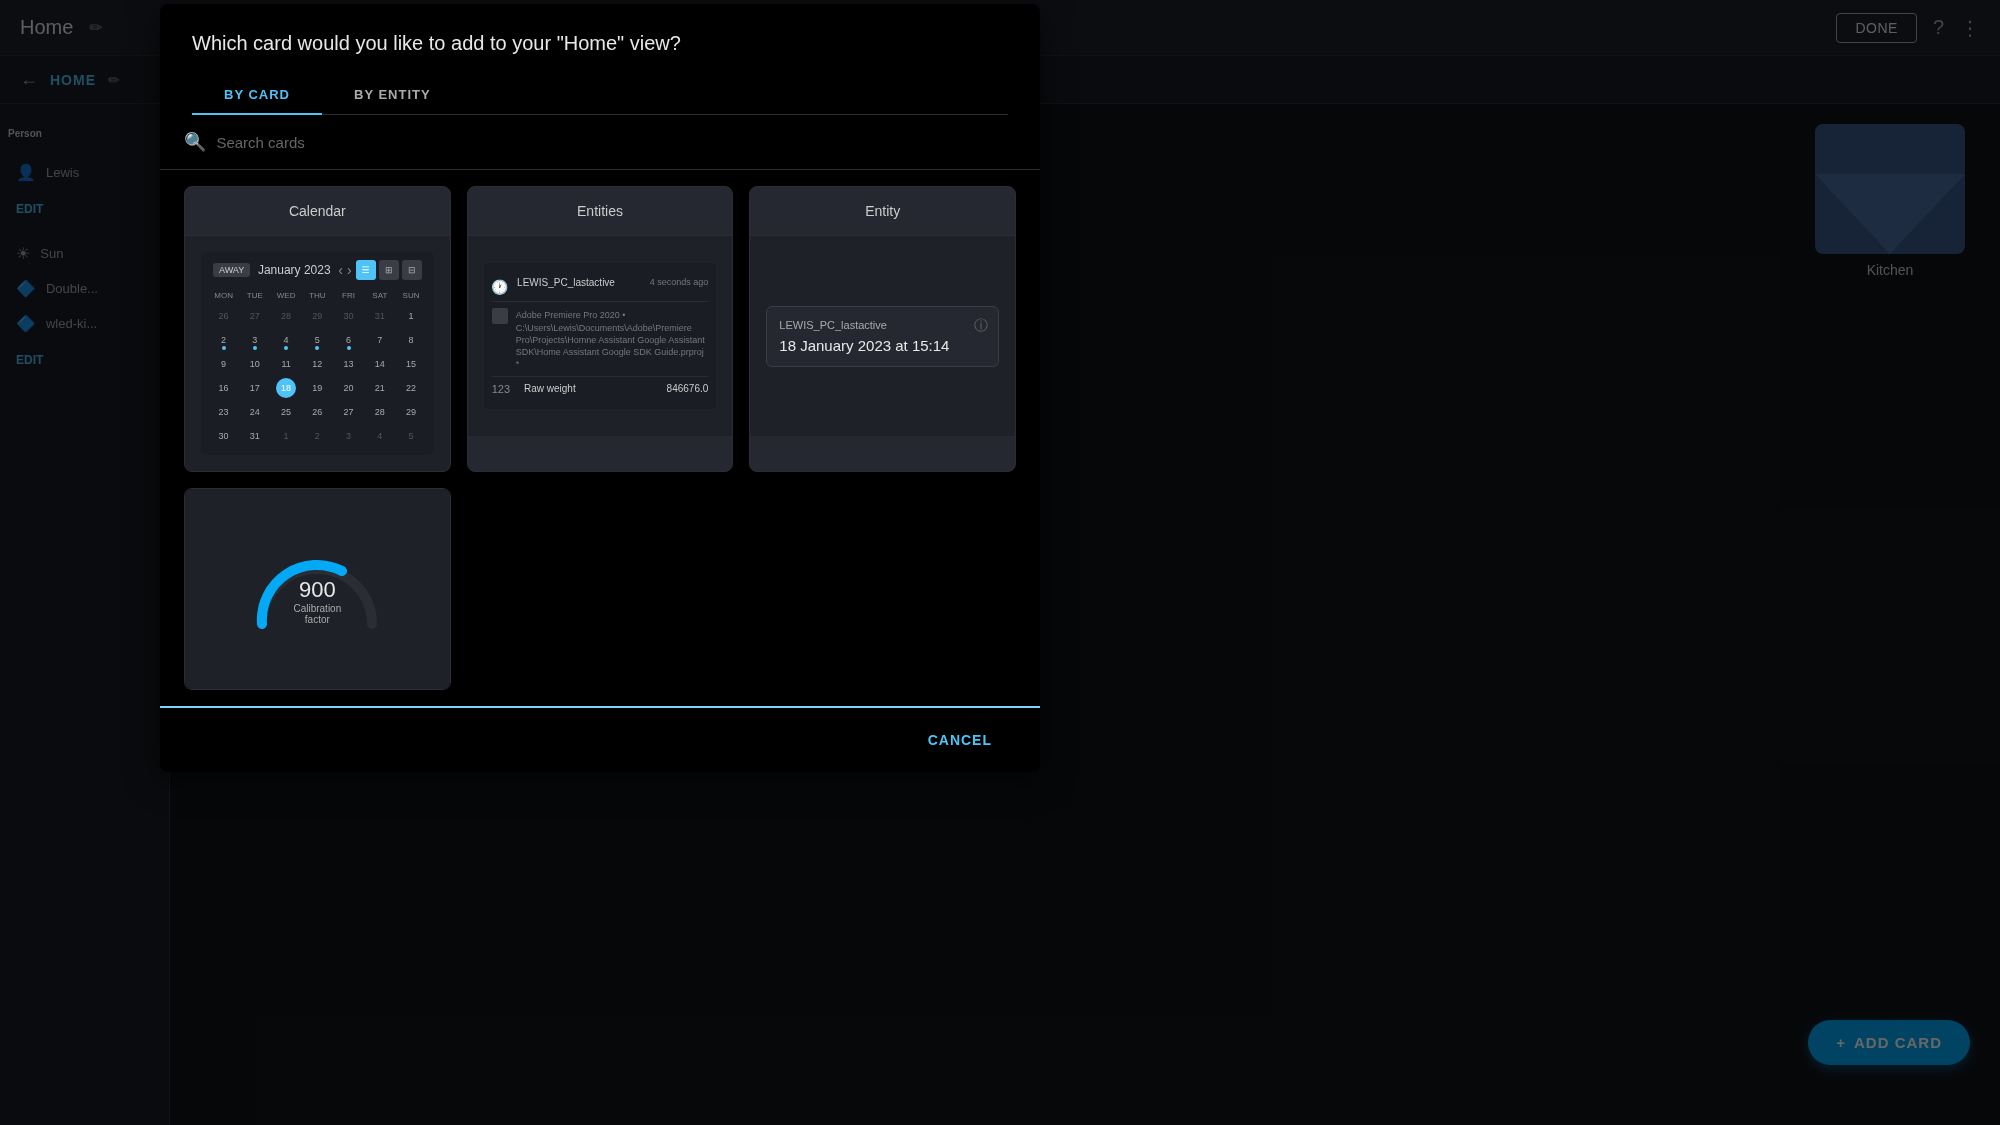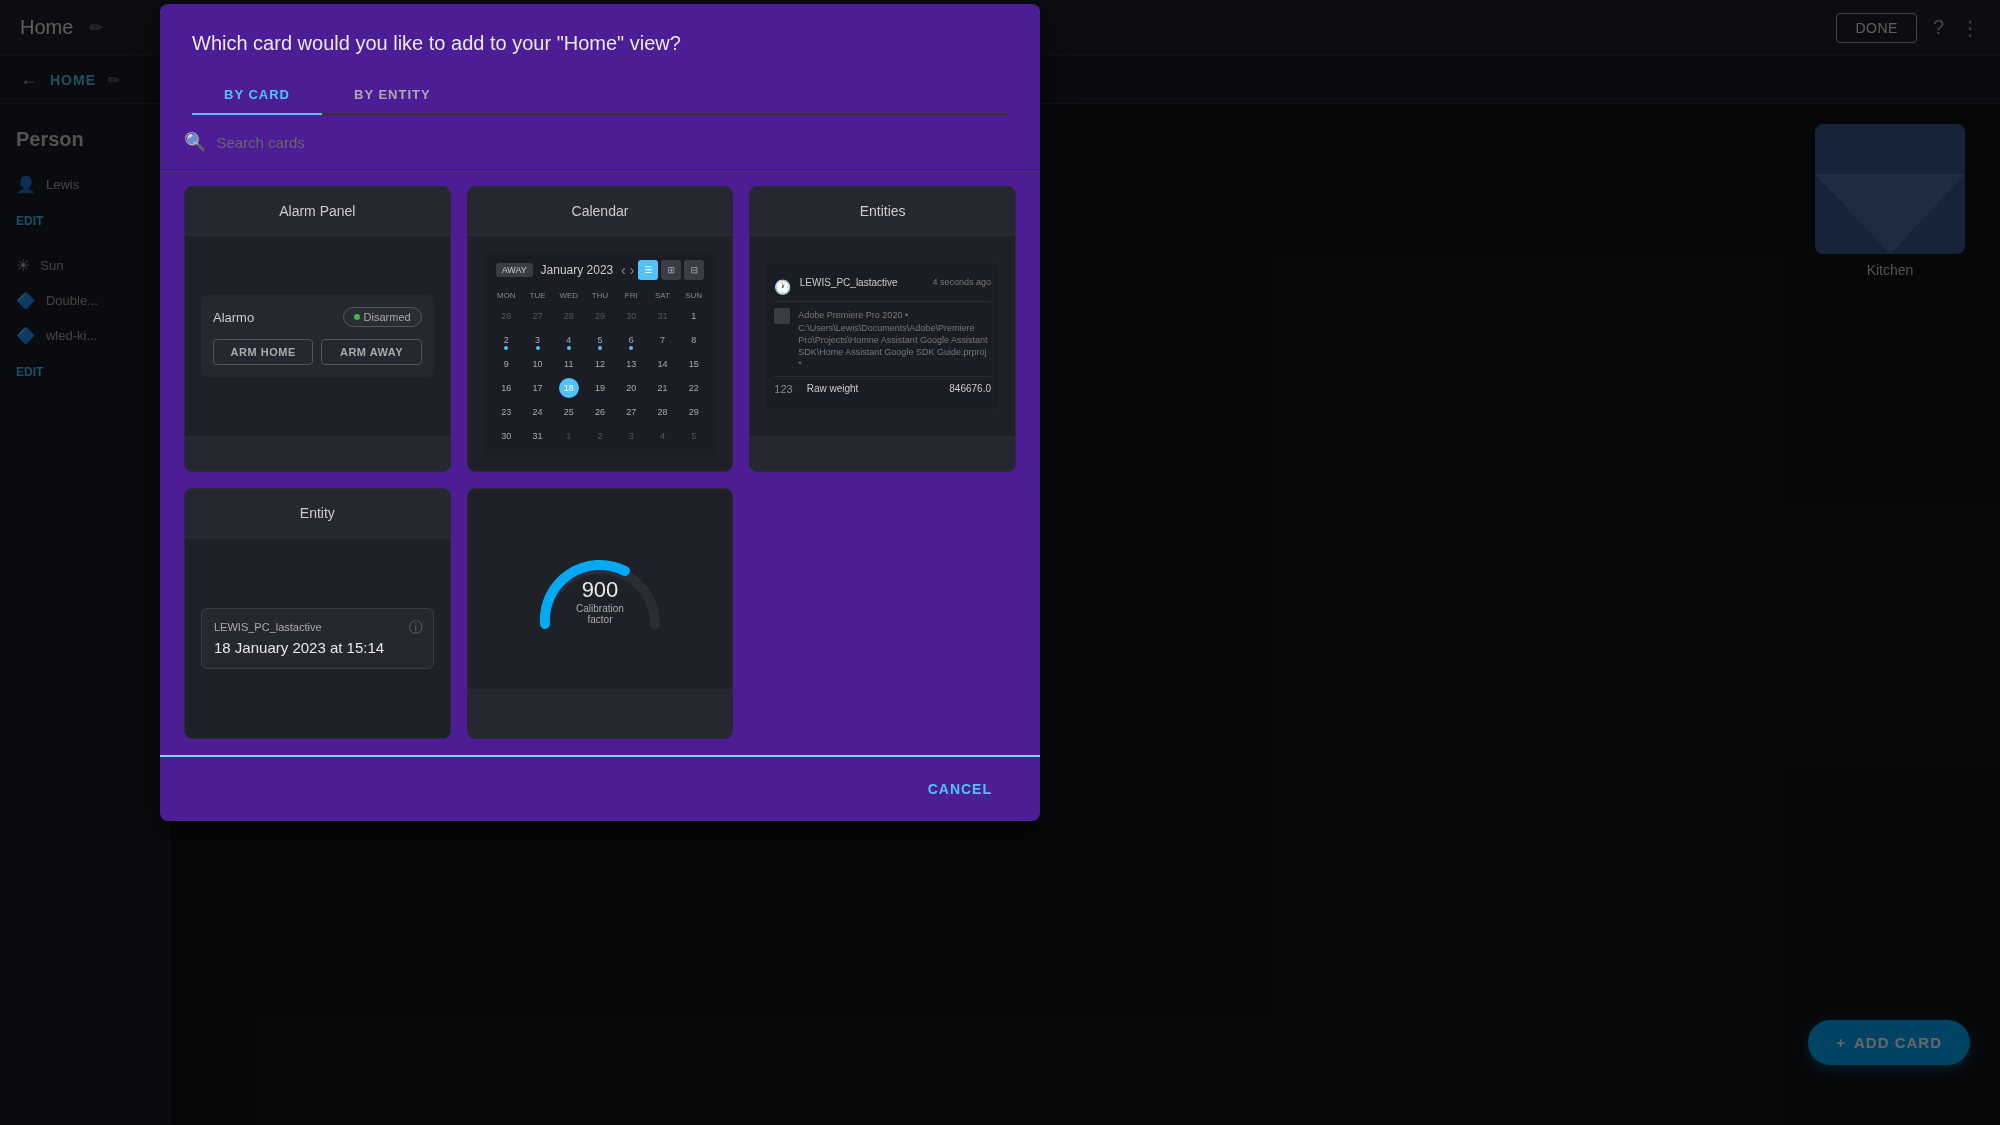--- a/index.html
+++ b/index.html
@@ -102,23 +102,23 @@
       top: 104px;
       width: 170px;
       height: calc(100% - 104px);
       background: #1a1d24;
       padding: 16px 0;
       border-right: 1px solid #2a2d35;
     }
 
     .sidebar-section-title {
       color: #ccc;
-      font-size: 20px;
+      font-size: 10px;
       font-weight: 600;
-      padding: 8px 16px;
+      padding: 8px 8px;
       margin-bottom: 8px;
     }
 
     .sidebar-item {
       display: flex;
       align-items: center;
       gap: 10px;
       padding: 8px 16px;
       color: #aaa;
       font-size: 13px;
@@ -185,21 +185,21 @@
       background: rgba(0,0,0,0.6);
       z-index: 10;
     }
 
     
     .modal {
       position: absolute;
       top: 4px;
       left: 160px;
       width: 880px;
-      background: #4c1d95;
+      background: #000000;
       border-radius: 8px;
       z-index: 20;
       box-shadow: 0 8px 32px rgba(0,0,0,0.6);
       display: flex;
       flex-direction: column;
       max-height: 830px;
     }
 
     .modal-header {
       padding: 28px 32px 0;
@@ -741,38 +741,20 @@
   <div class="modal-body">
 
     <div class="search-bar">
       <span class="search-icon">🔍</span>
       <input class="search-input" type="text" placeholder="Search cards" style="">
     </div>
 
     <div class="cards-scroll">
       <div class="cards-grid">
 
-        <div class="card-option">
-          <div class="card-option-title">Alarm Panel</div>
-          <div class="card-option-preview">
-            <div class="alarm-preview">
-              <div class="alarm-header-row">
-                <span class="alarm-name">Alarmo</span>
-                <div class="alarm-badge">
-                  <div class="alarm-badge-dot"></div>
-                  <span>Disarmed</span>
-                </div>
-              </div>
-              <div class="alarm-buttons">
-                <div class="alarm-btn">ARM HOME</div>
-                <div class="alarm-btn">ARM AWAY</div>
-              </div>
-            </div>
-          </div>
-        </div>
 
 
         <div class="card-option">
           <div class="card-option-title">Calendar</div>
           <div class="card-option-preview">
             <div class="calendar-preview">
               <div class="cal-header">
                 <button class="today-btn">AWAY</button>
                 <span class="cal-title">January 2023</span>
                 <div style="display:flex;align-items:center;gap:4px;">

